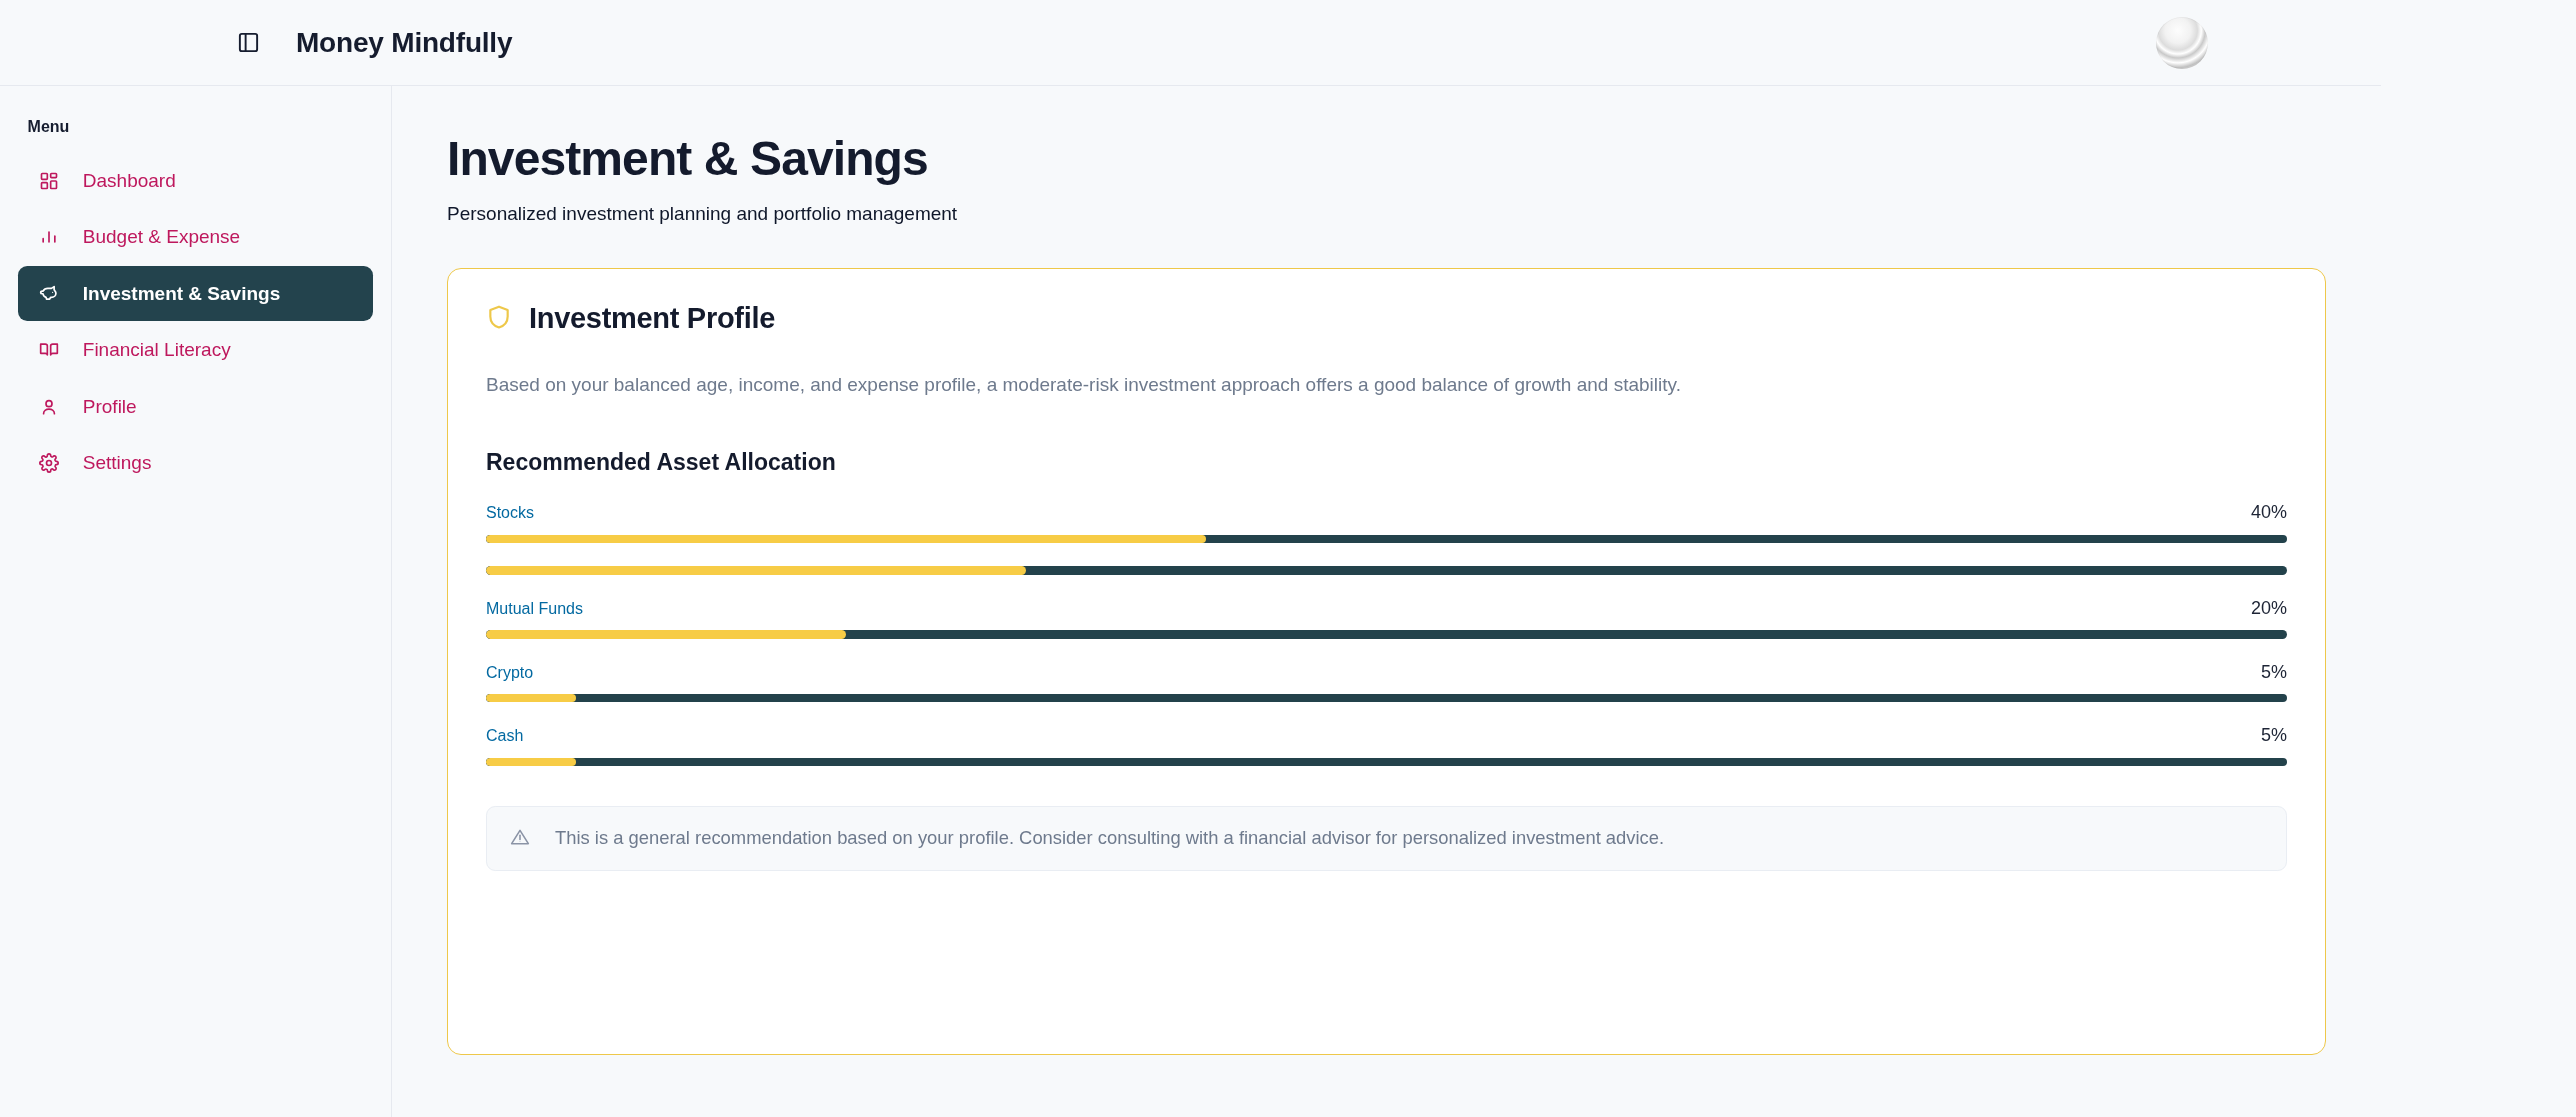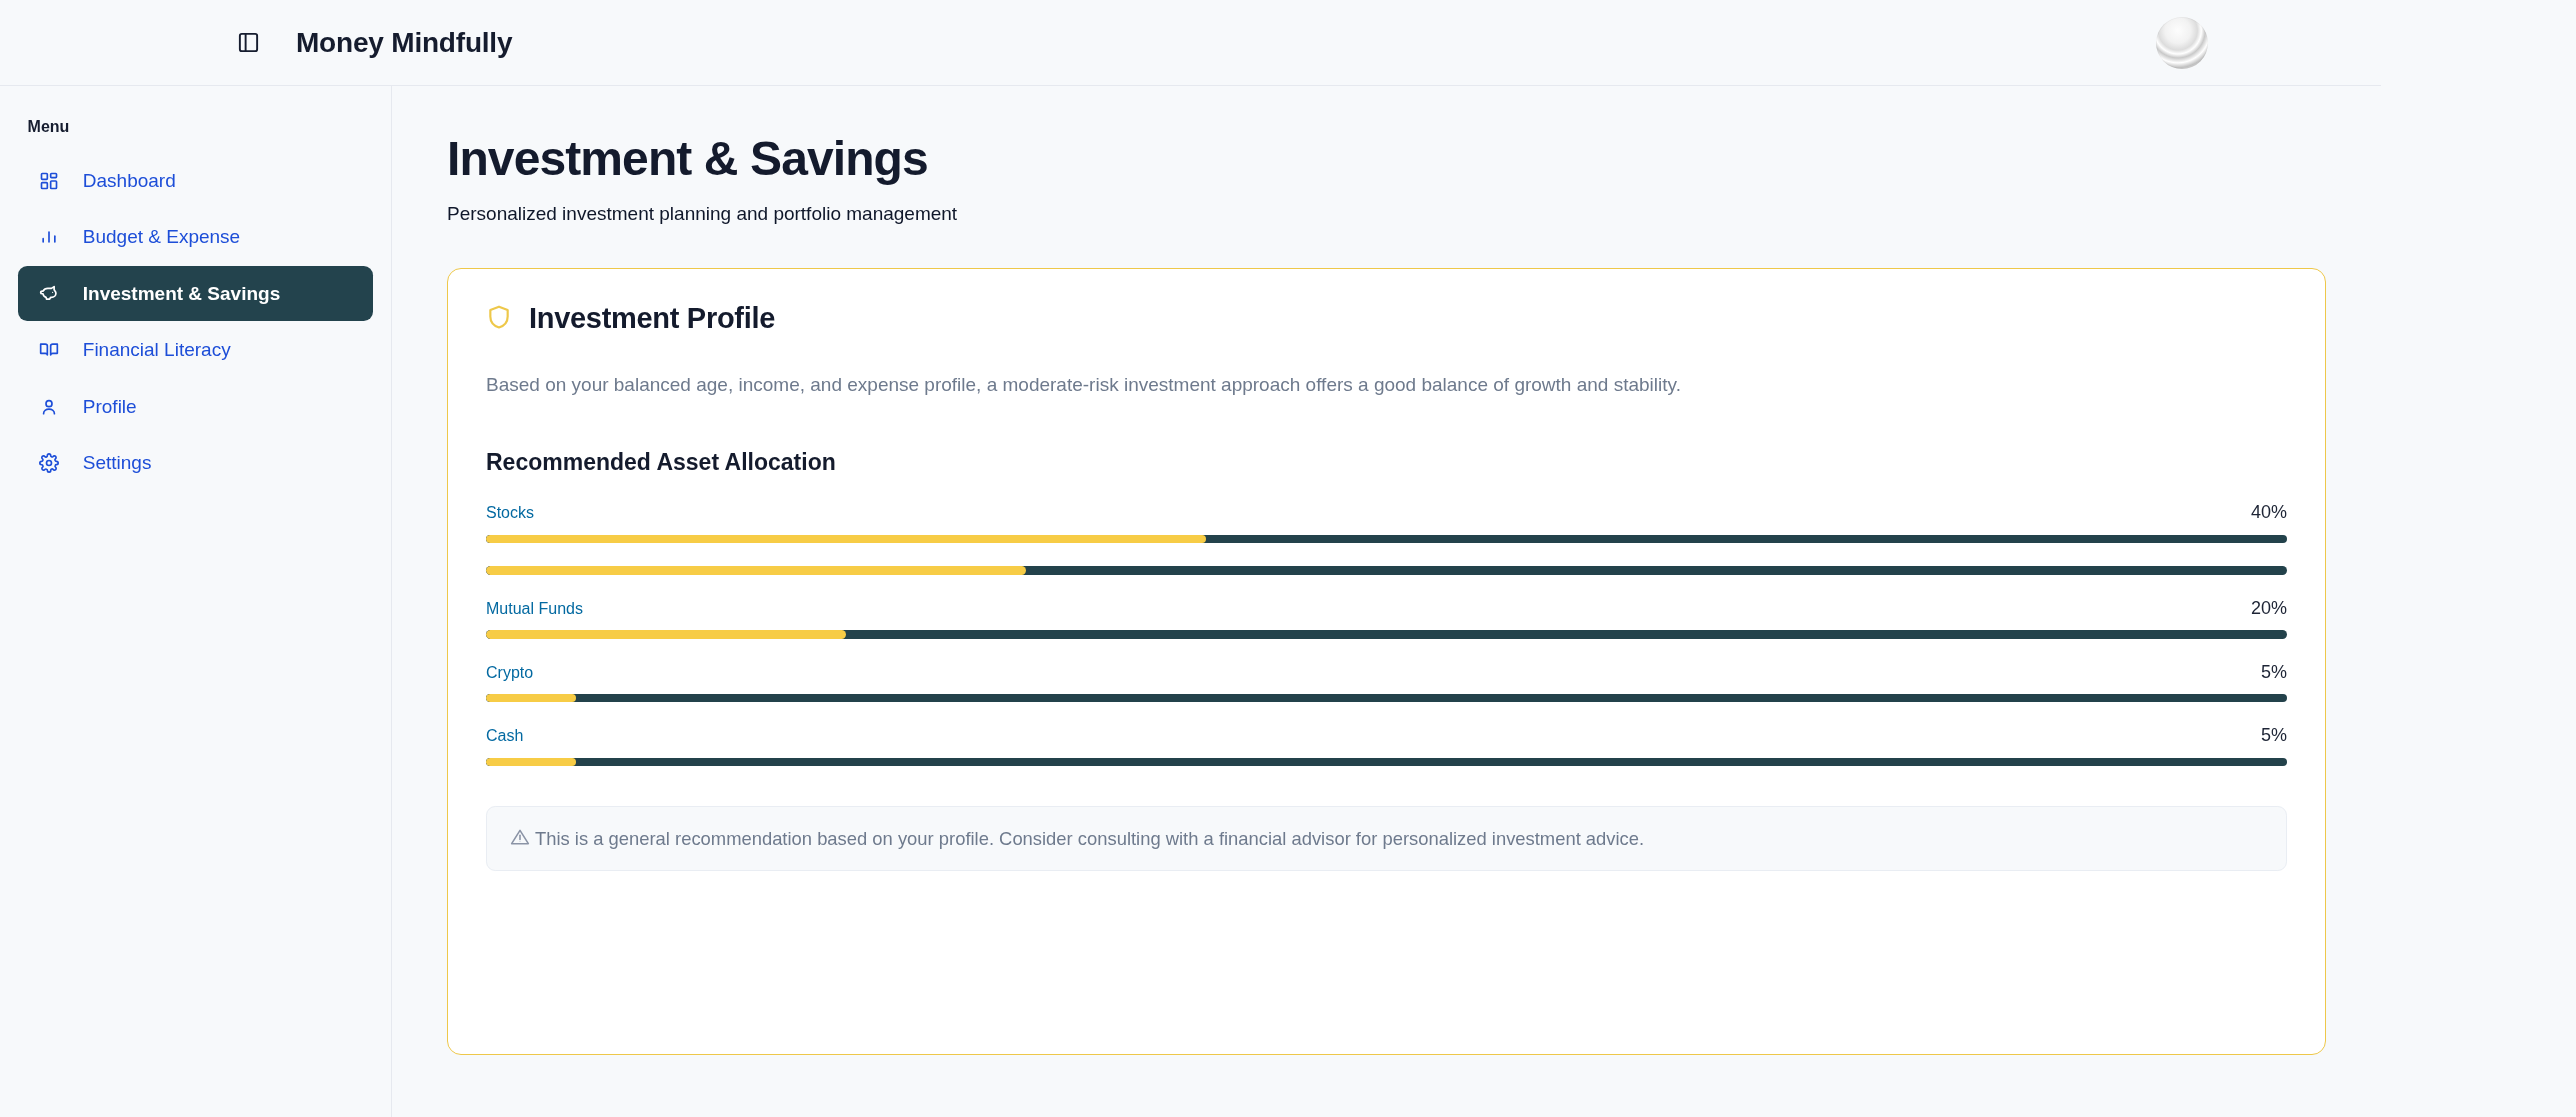--- a/index.html
+++ b/index.html
@@ -69,21 +69,21 @@
     color: #161d2f;
     padding: 9.2px 9.2px 17px 9.2px;
   }
   .nav-item {
     display: flex;
     align-items: center;
     gap: 21.5px;
     height: 55px;
     padding: 0 18.4px;
     border-radius: 9.2px;
-    color: #1d4ed8;
+    color: #be185d;
     font-size: 19px;
     cursor: pointer;
     margin-bottom: 1.5px;
   }
   .nav-item .nav-ico {
     width: 24.5px; height: 24.5px;
     display: flex; align-items: center; justify-content: center;
     flex: 0 0 auto;
   }
   .nav-item.active {
@@ -187,22 +187,22 @@
     border-radius: 766px;
   }
 
   .note {
     margin-top: 40px;
     background: #f7f9fb;
     border: 1.5px solid #e9edf3;
     border-radius: 9.2px;
     padding: 20px 23px;
     display: flex;
-    align-items: center;
-    gap: 5px;
+    align-items: flex-start;
+    gap: 25px;
   }
   .note-text {
     font-size: 18.4px;
     color: #6e7a8d;
   }
 </style>
 </head>
 <body>
 
 <div class="app">

